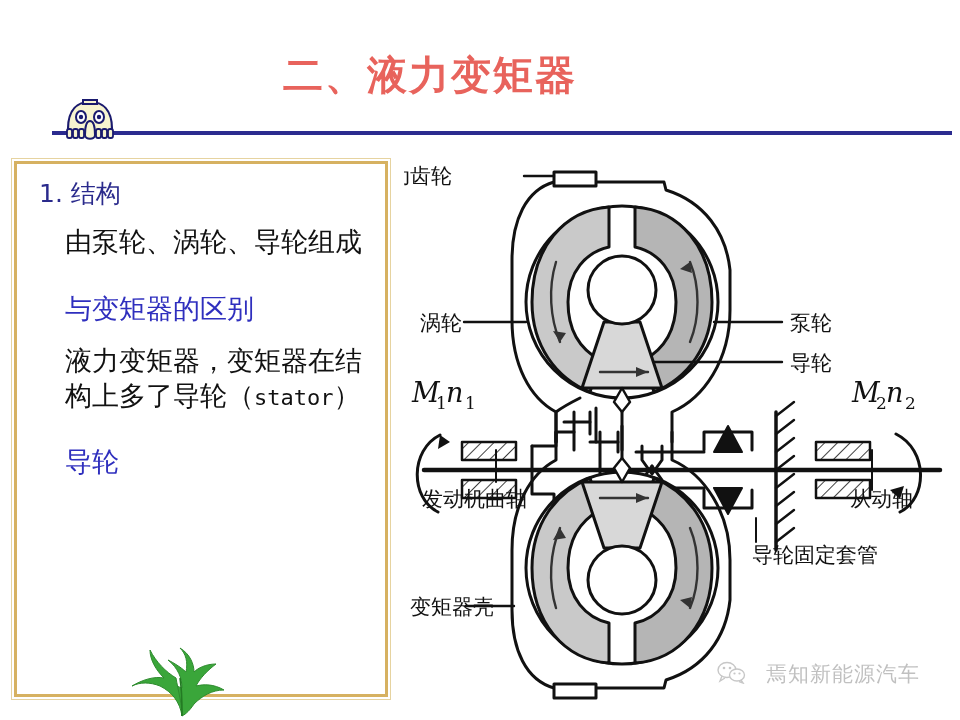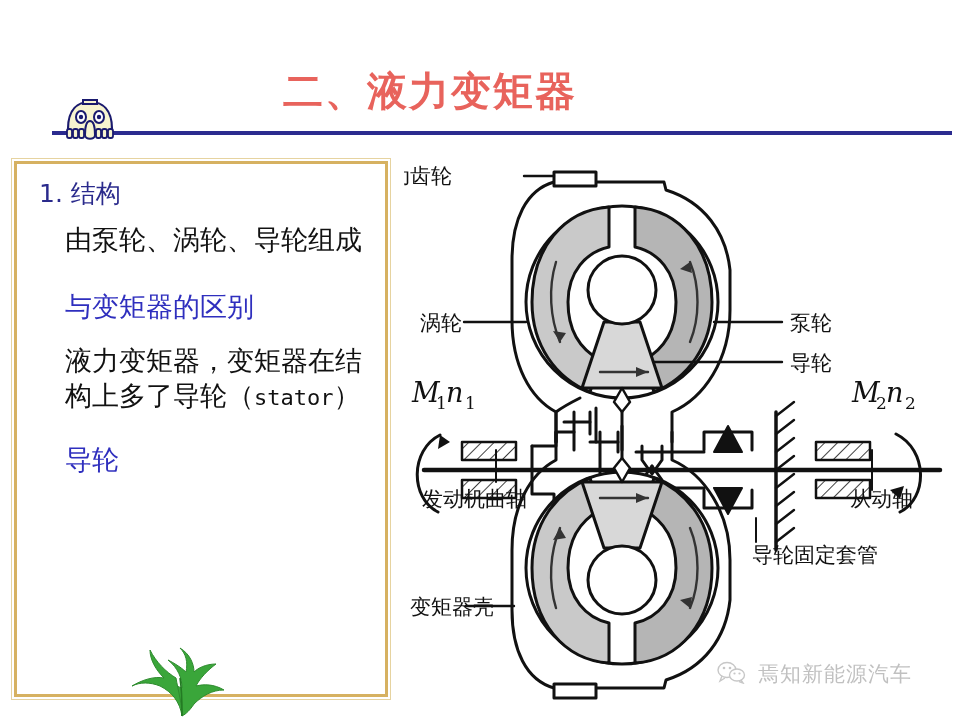--- a/index.html
+++ b/index.html
@@ -12,21 +12,21 @@
     height: 720px;
     position: relative;
     overflow: hidden;
     font-family: "Liberation Sans", "DejaVu Sans", sans-serif;
   }
 
   
   .slide-title {
     position: absolute;
     left: 0;
-    top: 64px;
+    top: 48px;
     width: 860px;
     text-align: center;
     color: #e8635c;
     font-size: 40px;
     font-weight: bold;
     letter-spacing: 2px;
     font-family: "DejaVu Sans", "Liberation Sans", sans-serif;
     white-space: nowrap;
   }
 
@@ -68,21 +68,21 @@
     font-family: "DejaVu Sans", "Liberation Sans", sans-serif;
     line-height: 1.15;
     white-space: nowrap;
   }
   .item-num .num { color: #2a2a8c; }
   .para {
     font-size: 27px;
     color: #111111;
     line-height: 1.30;
     margin: 16px 0 0 26px;
-    font-family: Liberation Mono, monospace;
+    font-family: Liberation Sans, sans-serif;
   }
   .para.sub-head {
     color: #2f2fbe;
     margin-top: 32px;
   }
   .para.mono-in {
     font-family: "DejaVu Sans", "Liberation Sans", sans-serif;
   }
   .mono {
     font-family: "DejaVu Sans Mono", "Liberation Mono", monospace;
@@ -107,21 +107,21 @@
     height: 570px;
   }
 
   
   .watermark {
     position: absolute;
     left: 716px;
     top: 660px;
     display: flex;
     align-items: center;
-    gap: 12px;
+    gap: 20px;
     opacity: 0.55;
   }
   .watermark .wm-text {
     font-size: 21px;
     color: #8d8d8d;
     font-family: "DejaVu Sans", "Liberation Sans", sans-serif;
     letter-spacing: 1px;
     white-space: nowrap;
   }
 </style>

